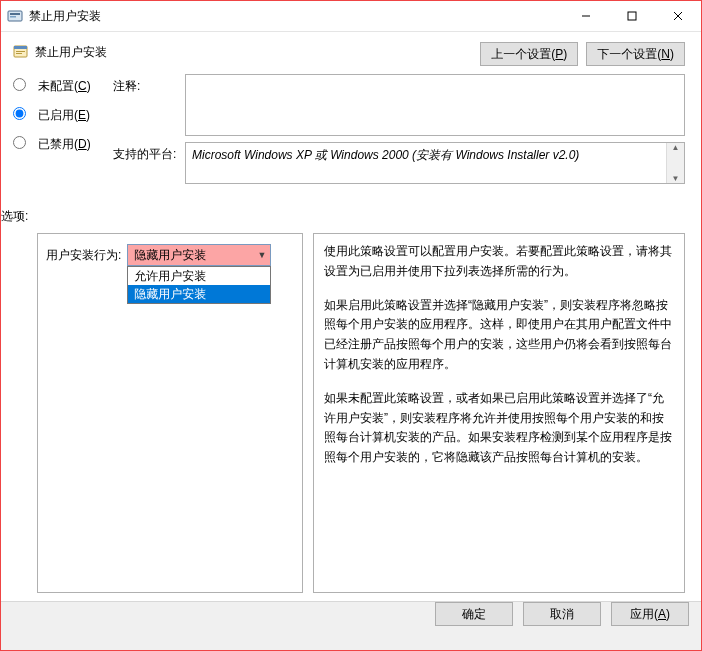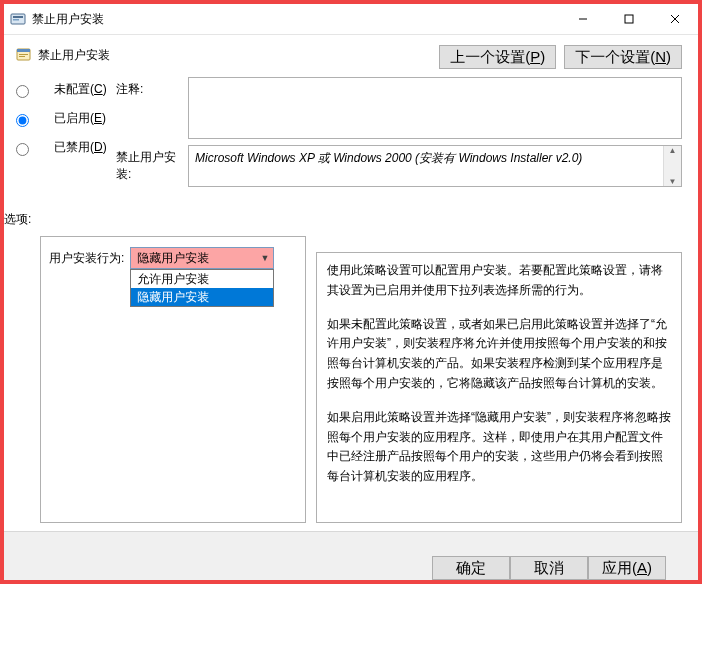--- a/index.html
+++ b/index.html
@@ -5,22 +5,22 @@
   html, body {
     margin: 0;
     padding: 0;
     font-family: "Microsoft YaHei", "Segoe UI", Tahoma, sans-serif;
     font-size: 12px;
     color: #000;
     background: #fff;
   }
   .window {
     width: 702px;
-    height: 584px;
-    border: 4px solid #ef4444;
+    height: 651px;
+    border: 1px solid #ef4444;
     box-sizing: border-box;
     display: flex;
     flex-direction: column;
     background: #fff;
   }
   
   .titlebar {
     height: 30px;
     background: #fff;
     border-bottom: 1px solid #e5e5e5;
@@ -77,41 +77,41 @@
   }
   .nav-buttons {
     display: flex;
     gap: 8px;
   }
   .btn {
     min-width: 90px;
     height: 24px;
     border: 1px solid #adadad;
     background: #e1e1e1;
-    font-size: 15px;
+    font-size: 12px;
     display: inline-flex;
     align-items: center;
     justify-content: center;
     padding: 0 10px;
     box-sizing: border-box;
   }
   
   .config-area {
     display: flex;
     padding: 4px 16px 8px 12px;
   }
   .radio-col {
     width: 100px;
     padding-top: 4px;
   }
   .radio-opt {
     display: flex;
-    align-items: flex-end;
+    align-items: flex-start;
     margin-bottom: 12px;
-    gap: 21px;
+    gap: 8px;
   }
   .radio-opt input {
     margin: 0 4px 0 0;
   }
   .radio-opt label u {
     text-decoration: underline;
   }
   .annot-col {
     flex: 1;
     display: flex;
@@ -235,34 +235,34 @@
   }
   .dropdown .ditem.selected {
     background: #0078d7;
     color: #fff;
   }
   .help-pane {
     flex: 1;
     padding: 8px 10px;
     line-height: 1.65;
     overflow: hidden;
-    margin-top: 16px;
   }
   .help-pane p {
     margin: 0 0 14px 0;
   }
   
   .button-bar {
     height: 48px;
     border-top: 1px solid #d8d8d8;
     background: #f0f0f0;
     display: flex;
-    align-items: flex-end;
+    align-items: flex-start;
     justify-content: flex-end;
-    padding: 0 32px;
+    padding: 0 12px;
+    gap: 10px;
   }
   .button-bar .btn {
     min-width: 78px;
   }
 </style>
 </head>
 <body>
 
 <div class="window">
 
@@ -329,21 +329,21 @@
         <input type="radio" name="state" style="">
         <label>已禁用(<u>D</u>)</label>
       </div>
     </div>
     <div class="annot-col">
       <div class="annot-row">
         <span class="albl">注释:</span>
         <textarea class="atextarea" style=""></textarea>
       </div>
       <div class="annot-row">
-        <span class="albl">禁止用户安装:</span>
+        <span class="albl">支持的平台:</span>
         <div class="platform-box">
           <span>Microsoft Windows XP 或 Windows 2000 (安装有 Windows Installer v2.0)</span>
           <div class="platform-scroll">
             <span>▲</span>
             <span>▼</span>
           </div>
         </div>
       </div>
     </div>
   </div>
@@ -361,22 +361,22 @@
           <span class="arrow">▼</span>
           <div class="dropdown">
             <div class="ditem">允许用户安装</div>
             <div class="ditem selected">隐藏用户安装</div>
           </div>
         </div>
       </div>
     </div>
     <div class="help-pane">
       <p>使用此策略设置可以配置用户安装。若要配置此策略设置，请将其设置为已启用并使用下拉列表选择所需的行为。</p>
+      <p>如果启用此策略设置并选择“隐藏用户安装”，则安装程序将忽略按照每个用户安装的应用程序。这样，即使用户在其用户配置文件中已经注册产品按照每个用户的安装，这些用户仍将会看到按照每台计算机安装的应用程序。</p>
       <p>如果未配置此策略设置，或者如果已启用此策略设置并选择了“允许用户安装”，则安装程序将允许并使用按照每个用户安装的和按照每台计算机安装的产品。如果安装程序检测到某个应用程序是按照每个用户安装的，它将隐藏该产品按照每台计算机的安装。</p>
-      <p>如果启用此策略设置并选择“隐藏用户安装”，则安装程序将忽略按照每个用户安装的应用程序。这样，即使用户在其用户配置文件中已经注册产品按照每个用户的安装，这些用户仍将会看到按照每台计算机安装的应用程序。</p>
     </div>
   </div>
 
   <div class="button-bar">
     <div class="btn">
       <span>确定</span>
     </div>
     <div class="btn">
       <span>取消</span>
     </div>

